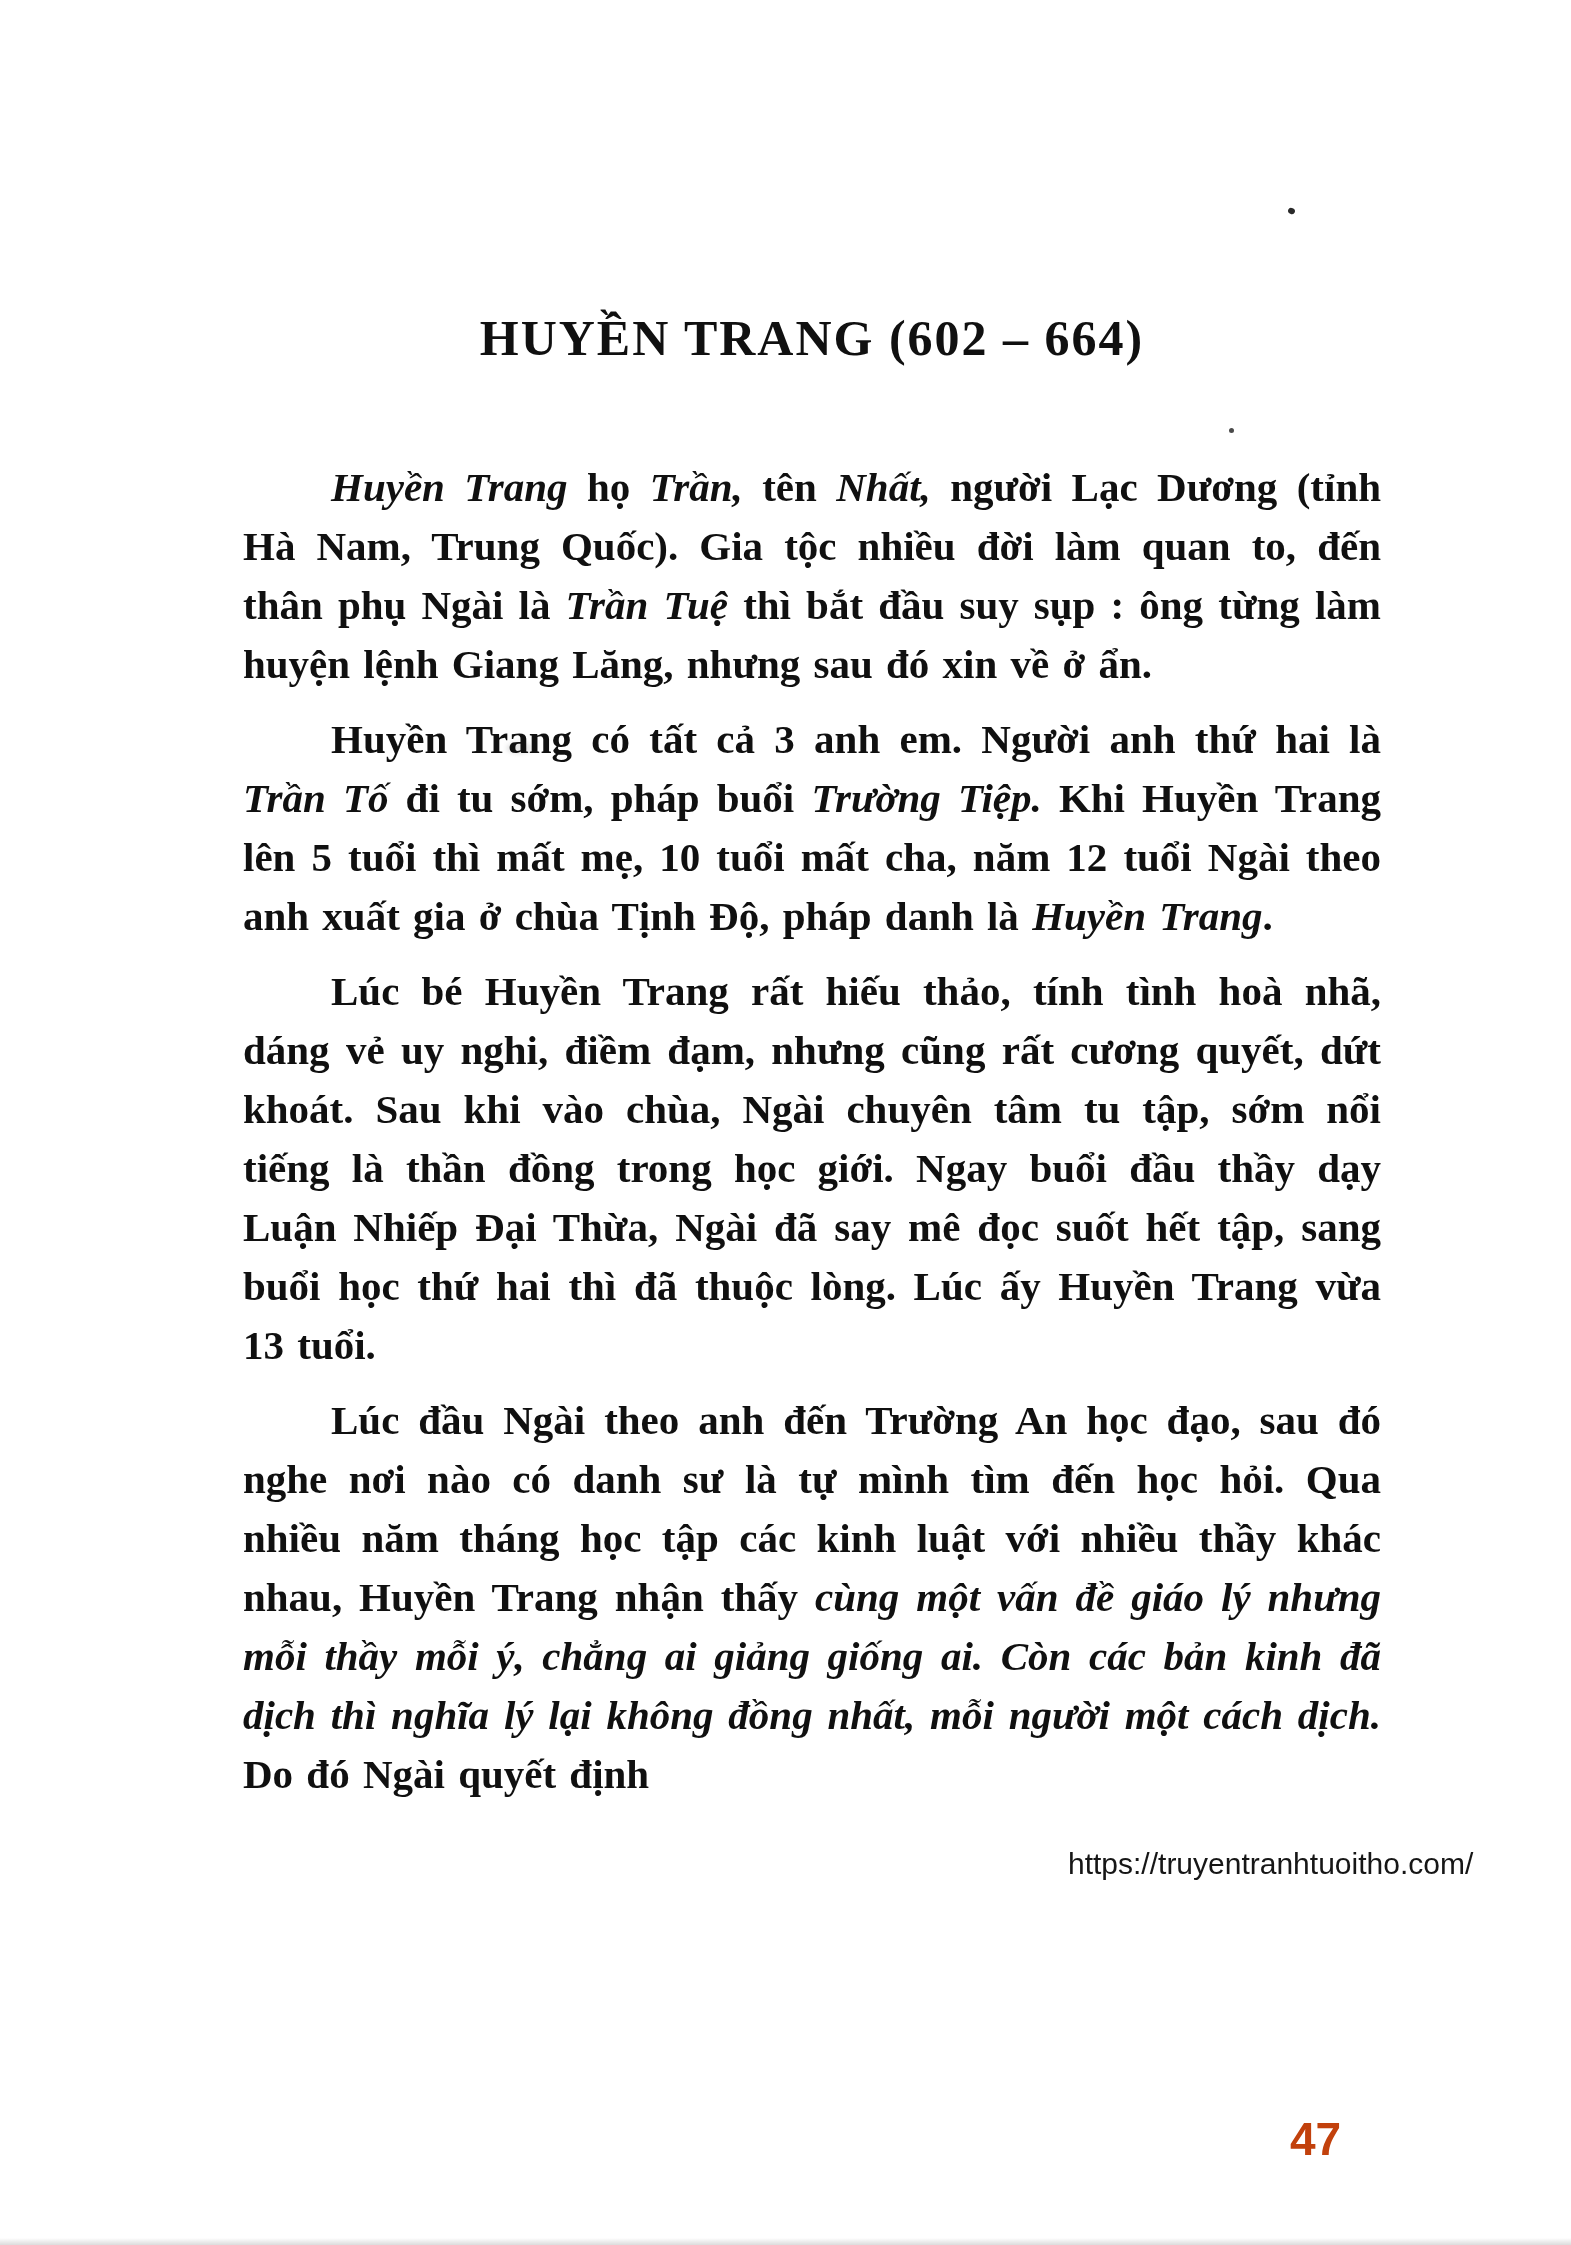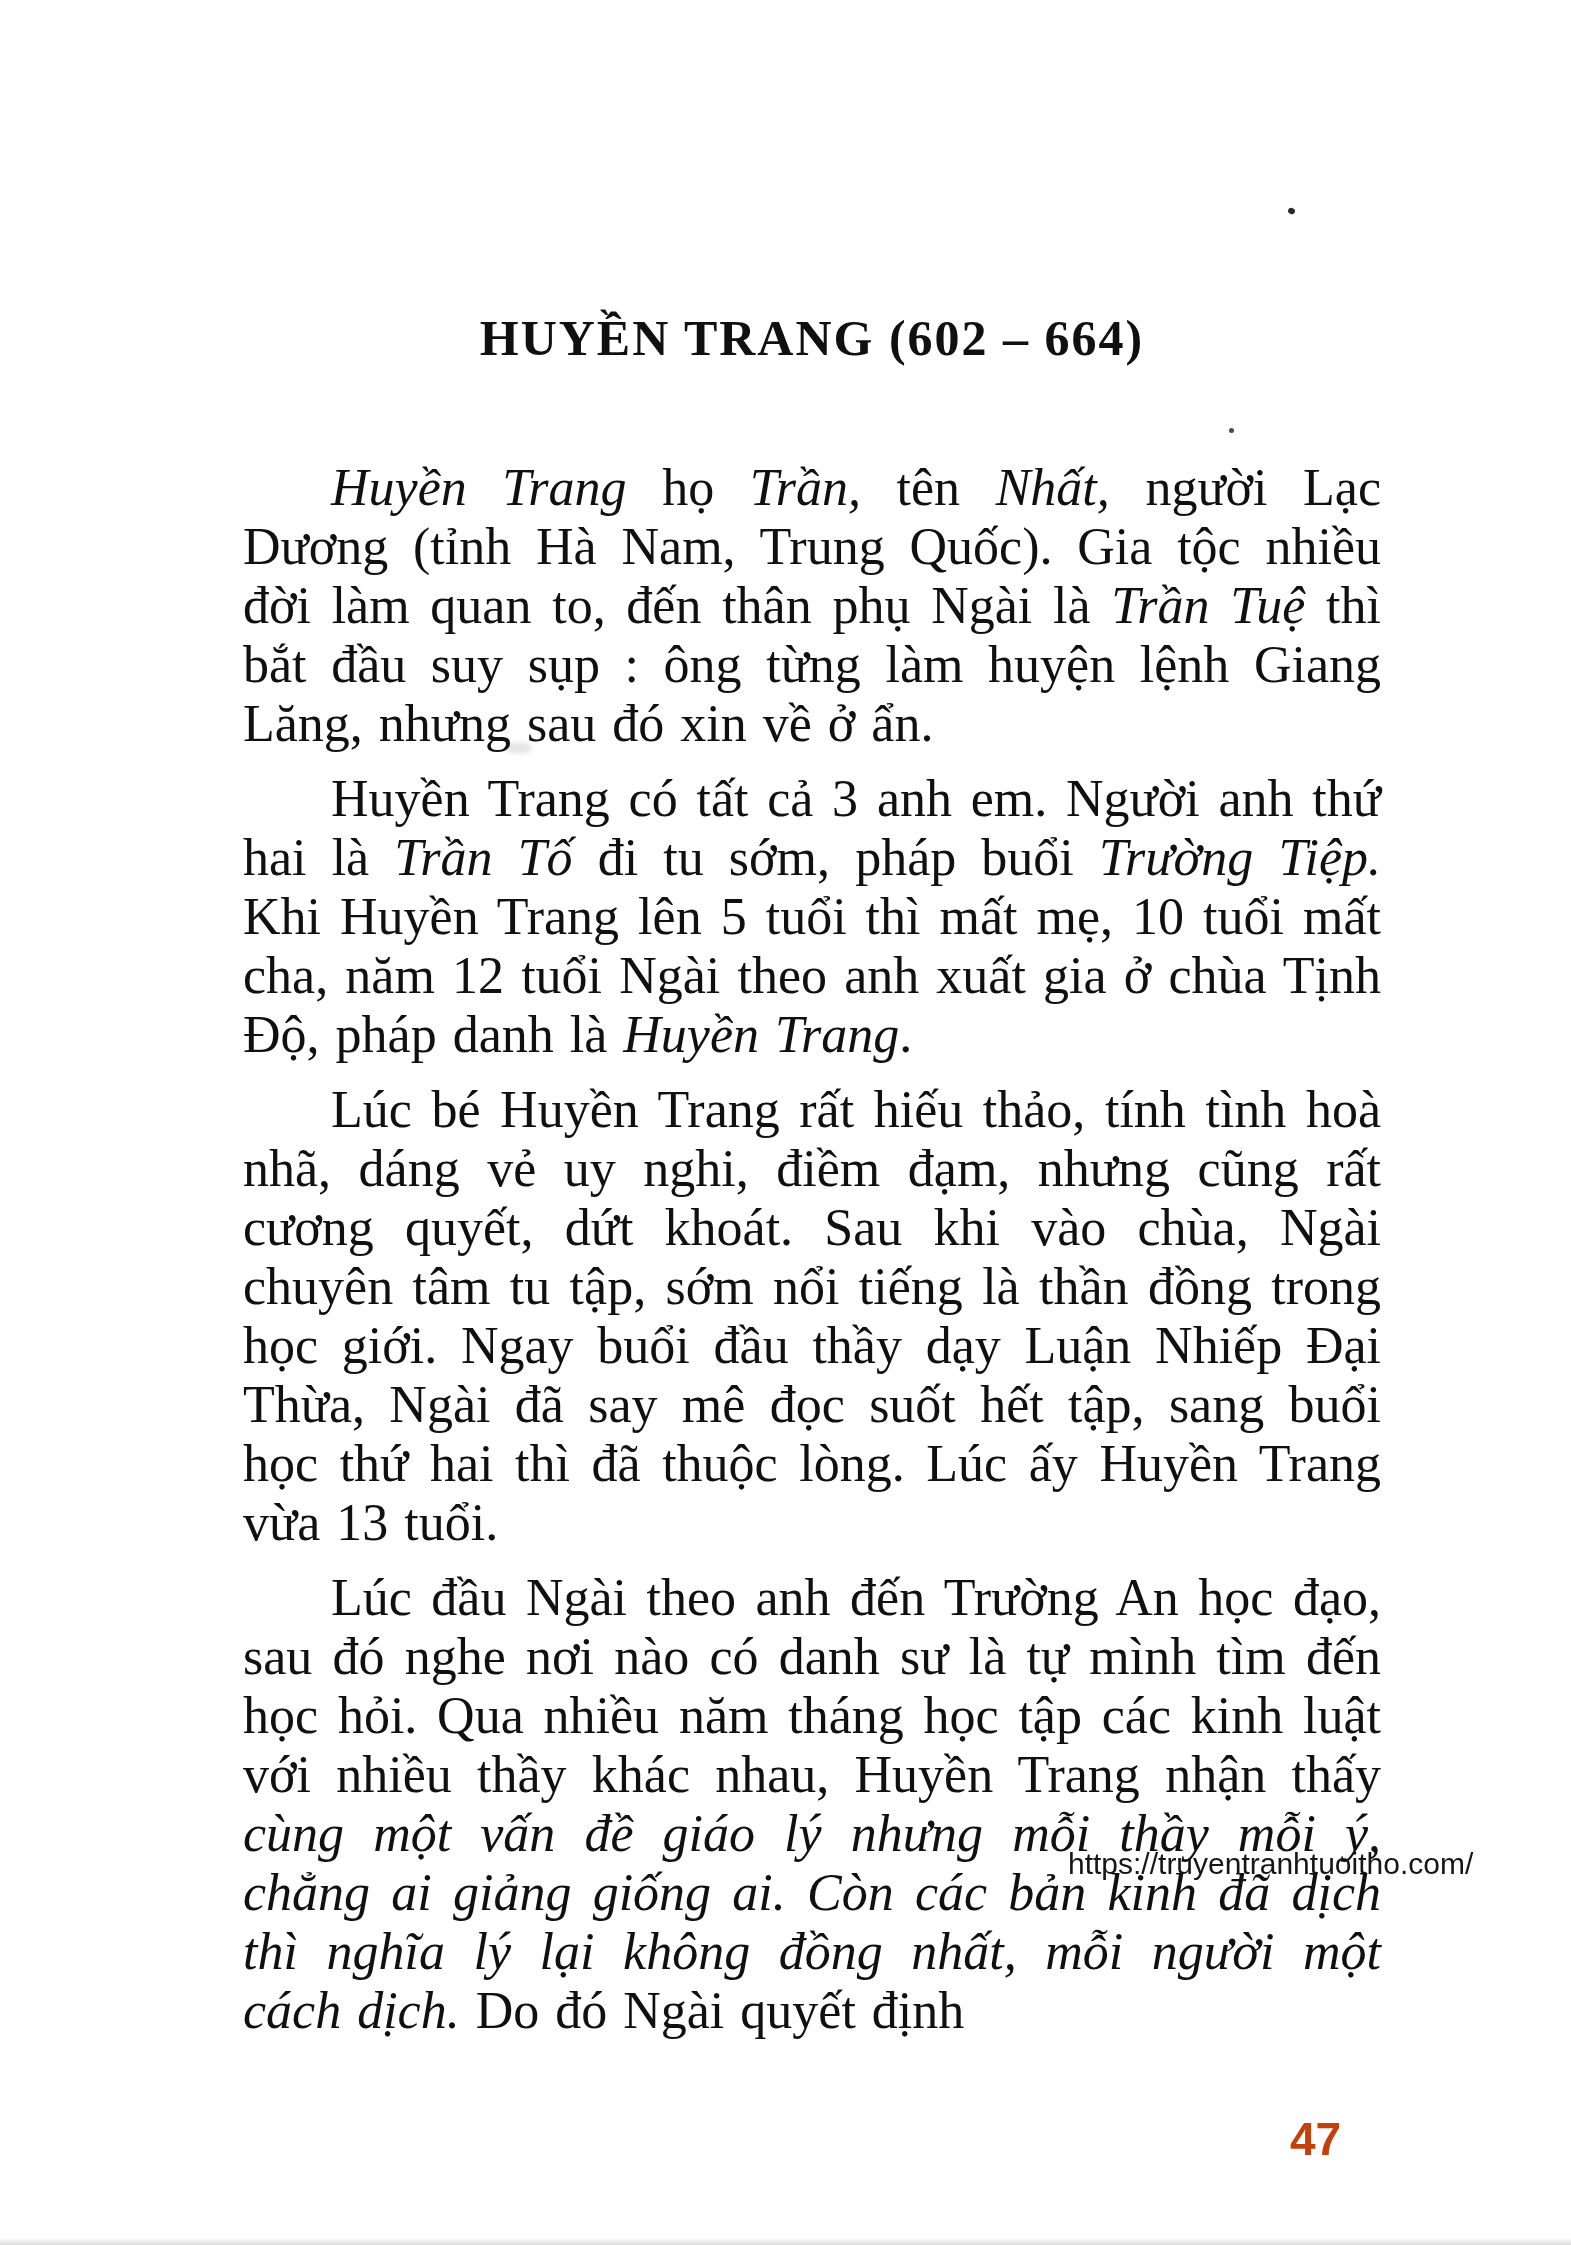--- a/index.html
+++ b/index.html
@@ -27,23 +27,23 @@
     margin: 0 0 95px 0;
     text-align: center;
     font-size: 50px;
     line-height: 50px;
     font-weight: 700;
     letter-spacing: 2px;
     white-space: nowrap;
   }
   .bodytext p {
     margin: 0 0 16px 0;
-    font-size: 52px;
+    font-size: 41px;
     line-height: 59px;
-    font-weight: 400;
+    font-weight: 700;
     text-align: justify;
     text-indent: 88px;
     word-spacing: 3px;
   }
   .bodytext p:last-child { margin-bottom: 0; }
   .bodytext em { font-style: italic; }
   .watermark {
     position: absolute;
     left: 1068px;
     top: 1806px;

